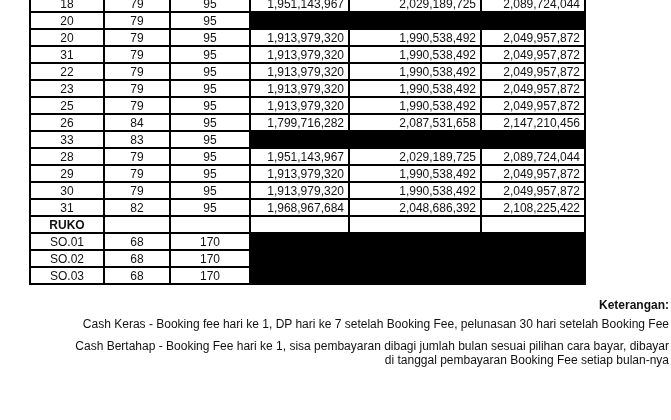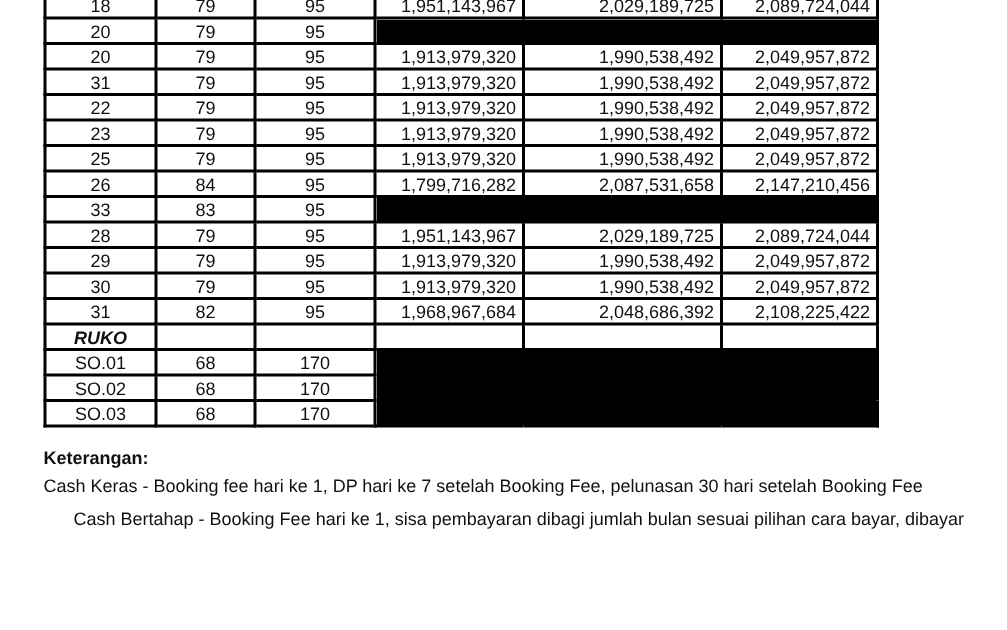--- a/index.html
+++ b/index.html
@@ -5,23 +5,23 @@
   html, body { margin:0; padding:0; background:#ffffff; }
   body { width:671px; height:420px; overflow:hidden; position:relative;
          font-family:"Liberation Sans", sans-serif; color:#111; }
   .tbl { position:absolute; left:29px; top:-6px; border-collapse:collapse; table-layout:fixed; }
   .tbl td { border:2px solid #000; height:15px; padding:0 4px; font-size:12px; line-height:14px;
             white-space:nowrap; overflow:hidden; }
   .c1{width:74px;} .c2{width:66px;} .c3{width:80px;} .c4{width:99px;} .c5{width:132px;} .c6{width:104px;}
   .ctr { text-align:center; }
   .num { text-align:right; }
   .blk { background:#000; }
-  .bold { font-weight:bold;font-style:italic; }
+  .bold { font-weight:bold; }
   .notes { position:absolute; left:29px; top:298px; width:640px; font-size:12px; line-height:14px; }
-  .notes p { margin:0; white-space:nowrap; overflow:hidden; }
+  .notes p { margin:0; white-space:nowrap; overflow:hidden;text-align:right; }
   .notes .h { font-weight:bold; margin-bottom:5px; }
   .notes .gap { margin-top:8px;margin-left:20px; }
 </style>
 </head>
 <body>
 
 <table class="tbl">
   <colgroup>
       <col class="c1">
       <col class="c2">
@@ -155,13 +155,14 @@
         <td class="ctr">68</td>
         <td class="ctr">170</td>
       </tr>
     </tbody>
 </table>
 
 <div class="notes">
   <p class="h">Keterangan:</p>
   <p>Cash Keras - Booking fee hari ke 1, DP hari ke 7 setelah Booking Fee, pelunasan 30 hari setelah Booking Fee</p>
   <p class="gap">Cash Bertahap - Booking Fee hari ke 1, sisa pembayaran dibagi jumlah bulan sesuai pilihan cara bayar, dibayar</p>
+  <p>di tanggal pembayaran Booking Fee setiap bulan-nya</p>
 </div>
 
 </body></html>

